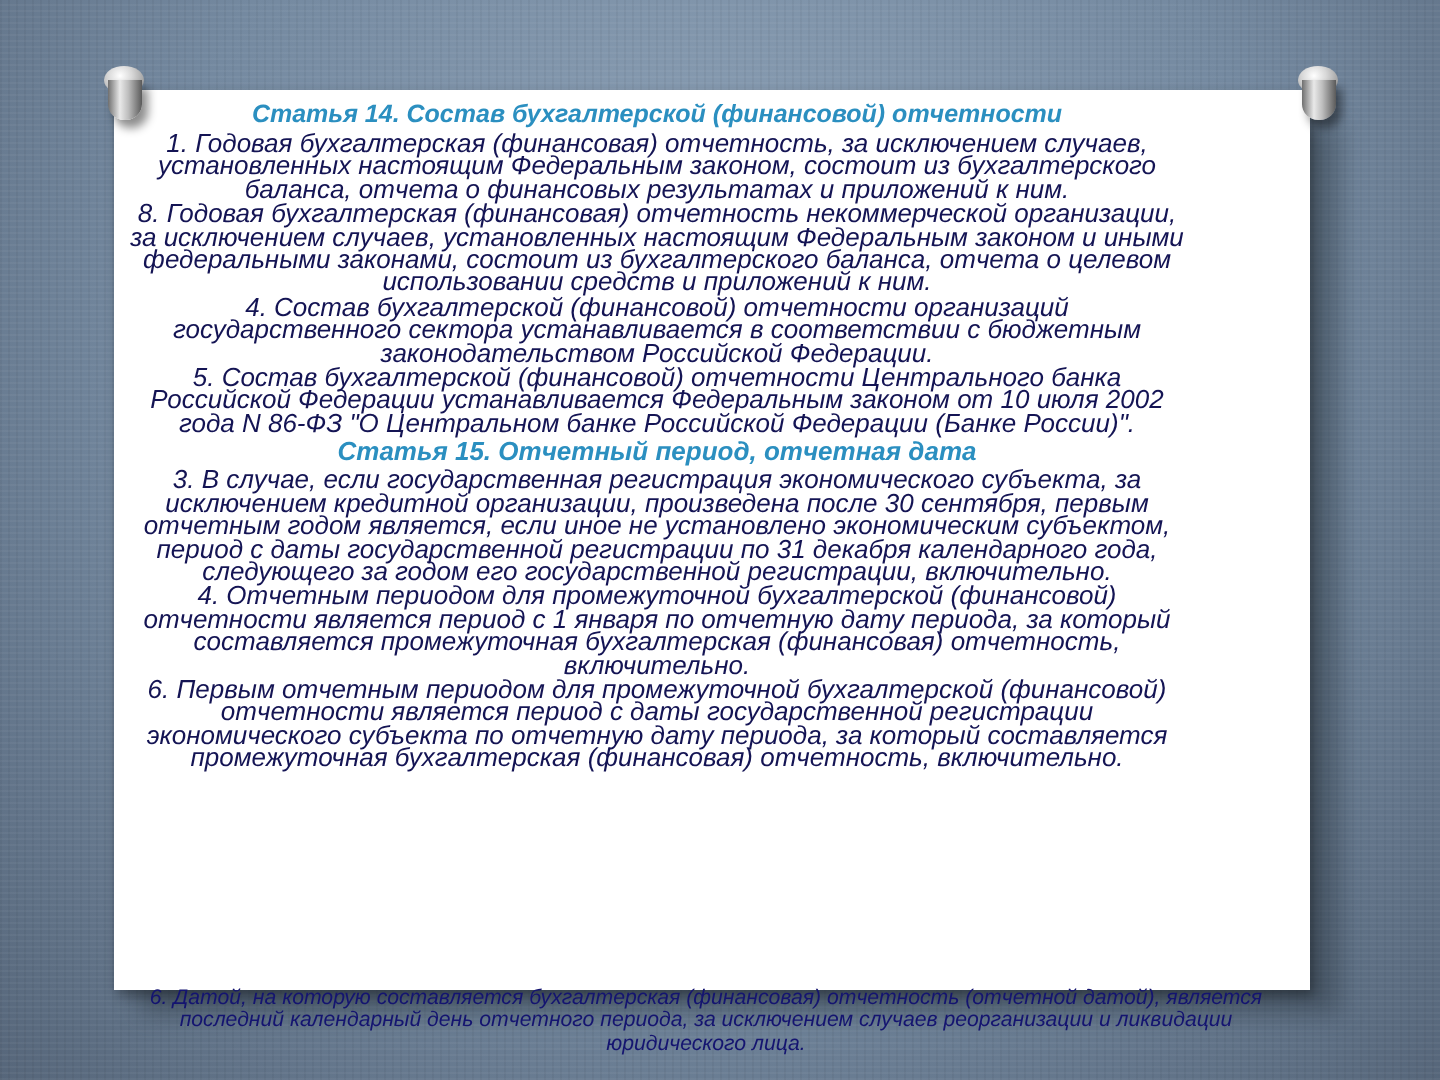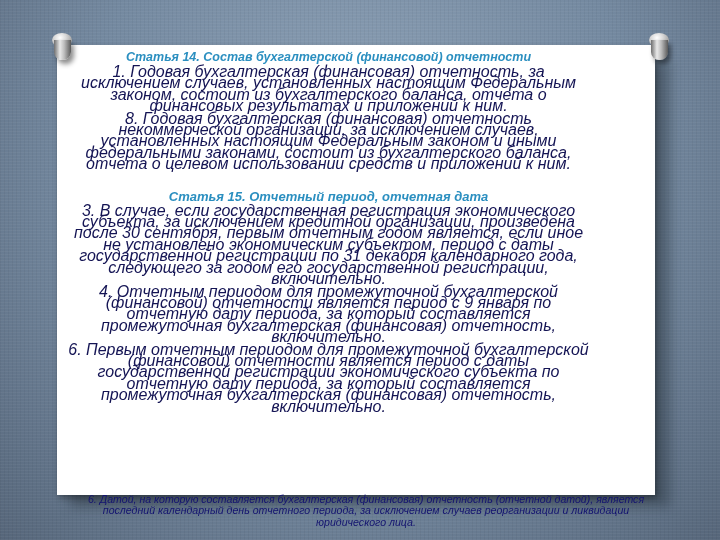--- a/index.html
+++ b/index.html
@@ -38,27 +38,27 @@
     box-shadow: 3px 4px 5px rgba(0,0,0,0.45);
   }
   .content {
     position:absolute; left:57px; top:50px; width:543px;
     text-align:center;
   }
   .heading {
     font-style:italic; font-weight:bold; color:#2b8fc0;
     font-size:12.5px; line-height:15px; margin:0 0 1px 0;
   }
-  .heading.h2 { font-size:13px; margin-top:19px; }
+  .heading.h2 { font-size:13px; margin-top:1px; }
   .para {
     font-style:italic; color:#141454;
-    font-size:16px; line-height:11.4px; margin:0 8px 1px 8px;
+    font-size:13px; line-height:11.4px; margin:0 8px 1px 8px;
   }
   .overflow {
-    position:absolute; left:67px; top:494px; width:598px; text-align:center;
+    position:absolute; left:54px; top:494px; width:598px; text-align:center;
     font-style:italic; color:#141470; font-size:10.6px; line-height:11.4px;
   }
 </style>
 </head>
 <body>
 
 <div class="texture"></div>
 <div class="paper-shadow"></div>
 <div class="paper"></div>
 
@@ -68,20 +68,22 @@
 </div>
 <div class="pin" style="left:649px; top:33px;">
   <div class="head"></div>
     <div class="body"></div>
 </div>
 
 <div class="content">
   <div class="heading">Статья 14. Состав бухгалтерской (финансовой) отчетности</div>
   <div class="para">1. Годовая бухгалтерская (финансовая) отчетность, за исключением случаев, установленных настоящим Федеральным законом, состоит из бухгалтерского баланса, отчета о финансовых результатах и приложений к ним.</div>
   <div class="para">8. Годовая бухгалтерская (финансовая) отчетность некоммерческой организации, за исключением случаев, установленных настоящим Федеральным законом и иными федеральными законами, состоит из бухгалтерского баланса, отчета о целевом использовании средств и приложений к ним.</div>
+  <div class="para">4. Состав бухгалтерской (финансовой) отчетности организаций государственного сектора устанавливается в соответствии с бюджетным законодательством Российской Федерации.</div>
+  <div class="para">5. Состав бухгалтерской (финансовой) отчетности Центрального банка Российской Федерации устанавливается Федеральным законом от 10 июля 2002 года N 86-ФЗ "О Центральном банке Российской Федерации (Банке России)".</div>
 
   <div class="heading h2">Статья 15. Отчетный период, отчетная дата</div>
   <div class="para">3. В случае, если государственная регистрация экономического субъекта, за исключением кредитной организации, произведена после 30 сентября, первым отчетным годом является, если иное не установлено экономическим субъектом, период с даты государственной регистрации по 31 декабря календарного года, следующего за годом его государственной регистрации, включительно.</div>
-  <div class="para">4. Отчетным периодом для промежуточной бухгалтерской (финансовой) отчетности является период с 9 января по отчетную дату периода, за который составляется промежуточная бухгалтерская (финансовая) отчетность, включительно.</div>
+  <div class="para">4. Отчетным периодом для промежуточной бухгалтерской (финансовой) отчетности является период с 1 января по отчетную дату периода, за который составляется промежуточная бухгалтерская (финансовая) отчетность, включительно.</div>
   <div class="para">6. Первым отчетным периодом для промежуточной бухгалтерской (финансовой) отчетности является период с даты государственной регистрации экономического субъекта по отчетную дату периода, за который составляется промежуточная бухгалтерская (финансовая) отчетность, включительно.</div>
 </div>
 
 <div class="overflow">6. Датой, на которую составляется бухгалтерская (финансовая) отчетность (отчетной датой), является последний календарный день отчетного периода, за исключением случаев реорганизации и ликвидации юридического лица.</div>
 
 </body></html>

